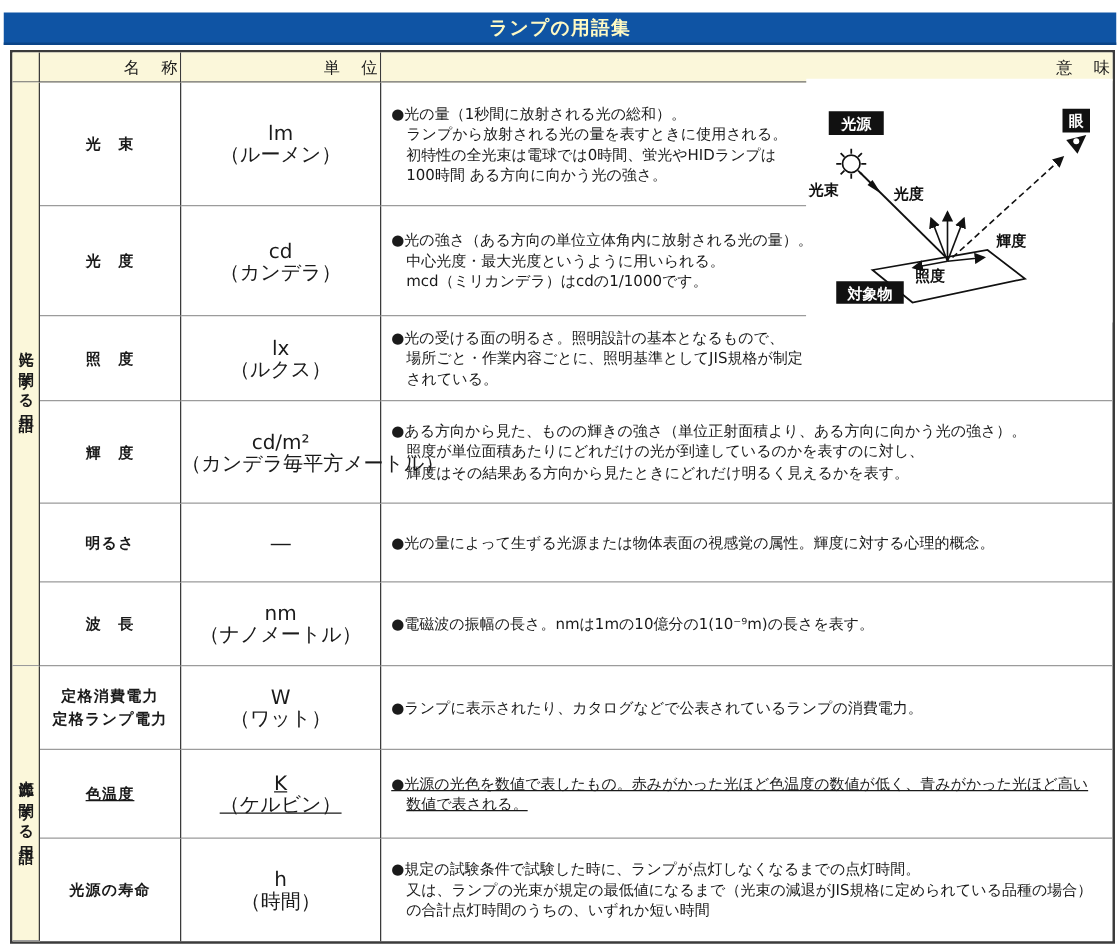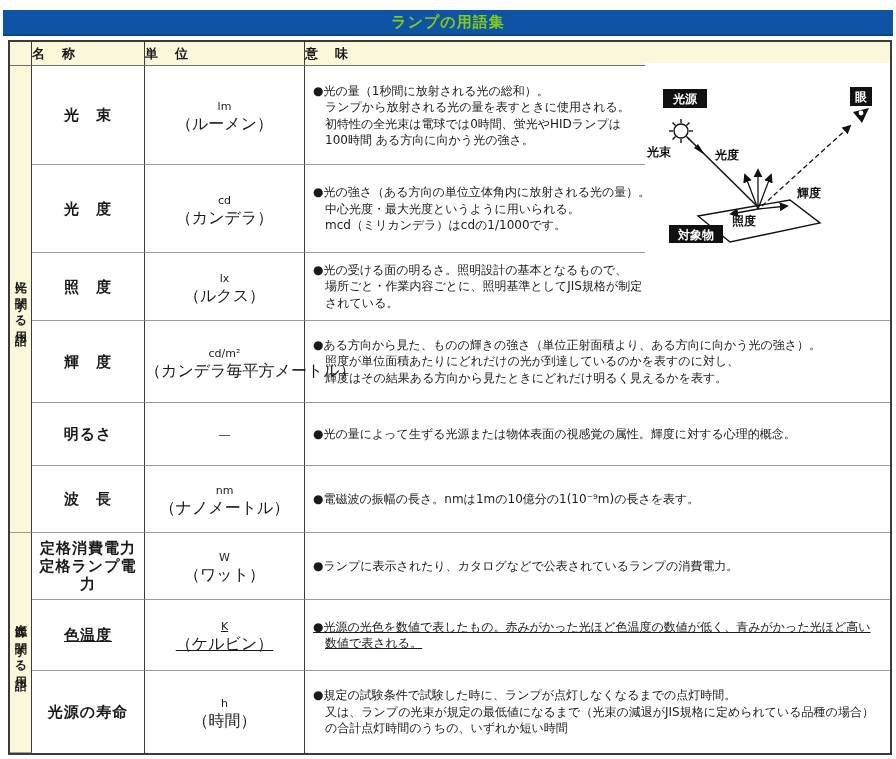--- a/index.html
+++ b/index.html
@@ -2,38 +2,38 @@
 <html><head>
 <meta charset="utf-8">
 <style>
   html,body{margin:0;padding:0;background:#ffffff;}
   .page{position:relative;width:896px;height:759px;background:#ffffff;overflow:hidden;
         font-family:"DejaVu Sans","Liberation Sans",sans-serif;color:#1a1a1a;}
   
   .title-bar{position:absolute;left:3px;top:10px;width:890px;height:24px;
              background:#0f54a4;border-bottom:2px solid #0a4488;
              display:flex;align-items:center;justify-content:center;}
-  .title-bar span{color:#84cc16;font-size:15px;font-weight:bold;letter-spacing:1px;}
+  .title-bar span{color:#fef9c3;font-size:15px;font-weight:bold;letter-spacing:1px;}
   
   table.glossary{position:absolute;left:8px;top:40px;width:880px;
                  border-collapse:separate;border-spacing:0;table-layout:fixed;
                  border:2px solid #3b3b3b;font-size:12px;}
   col.c-side{width:22px;} col.c-name{width:113px;} col.c-unit{width:160px;} col.c-mean{width:585px;}
   td{padding:0;vertical-align:middle;}
   
   td{border-right:1px solid #3b3b3b;border-bottom:1px solid #9b9b9b;}
   td.last-col{border-right:none;}
   tr.header-row td{border-bottom:1px solid #6f6f6f;background:#fbf7da;height:23px;}
-  .hdr{font-weight:bold;font-size:13px;text-align:left;letter-spacing:2px;}
+  .hdr{font-weight:normal;font-size:13px;text-align:right;letter-spacing:2px;}
   td.side-cell{background:#fbf7da;text-align:center;}
   .side-label{writing-mode:vertical-rl;margin:0 auto;font-size:12px;font-weight:600;
               letter-spacing:2px;line-height:22px;}
-  td.name-cell{text-align:center;font-weight:600;font-size:15px;line-height:18px;letter-spacing:1px;}
+  td.name-cell{text-align:center;font-weight:600;font-size:12px;line-height:18px;letter-spacing:1px;}
   td.unit-cell{text-align:center;line-height:17px;}
-  .unit-symbol{font-size:11px;}
+  .unit-symbol{font-size:16px;}
   .unit-reading{font-size:16px;white-space:nowrap;}
   td.meaning-cell{padding:4px 6px 4px 8px;line-height:16.5px;position:relative;}
   td.meaning-cell.partial{border-bottom:none;}
   td.meaning-cell.partial .part-line{position:absolute;left:0;bottom:0;width:340px;height:1px;
                                      background:#9b9b9b;}
   .m-line{white-space:nowrap;}
   .m-line:not(:first-child){padding-left:12px;}
   tr.last-row td{border-bottom:none;}
   
   #table-body tr:nth-child(1){height:99px;}

